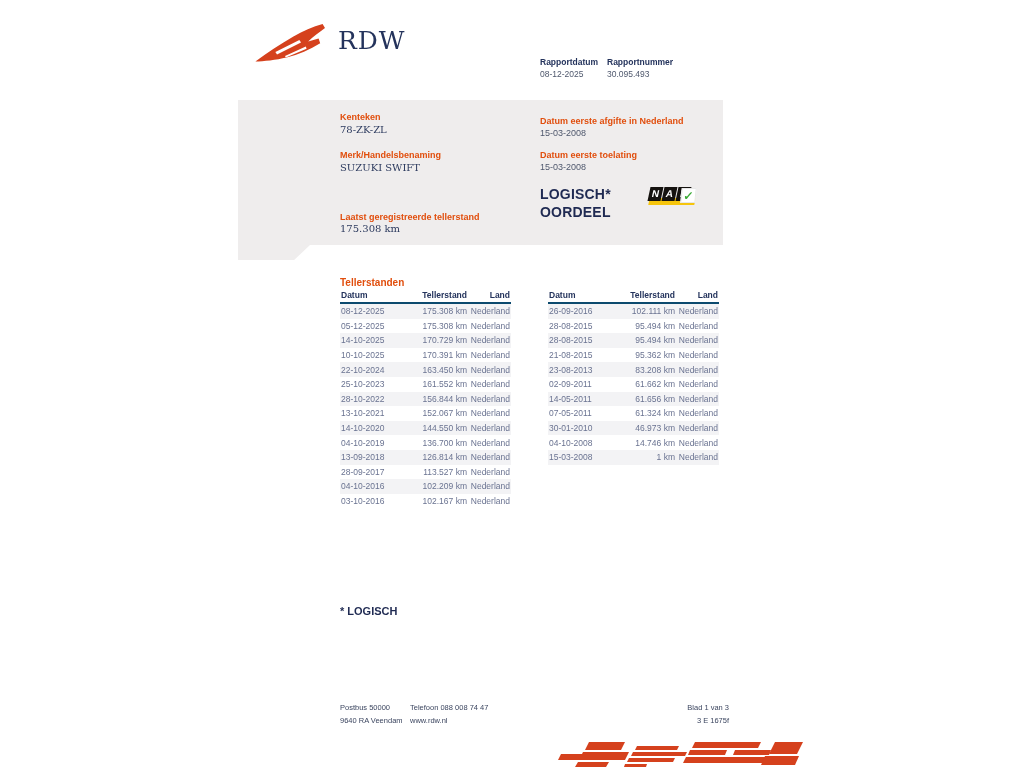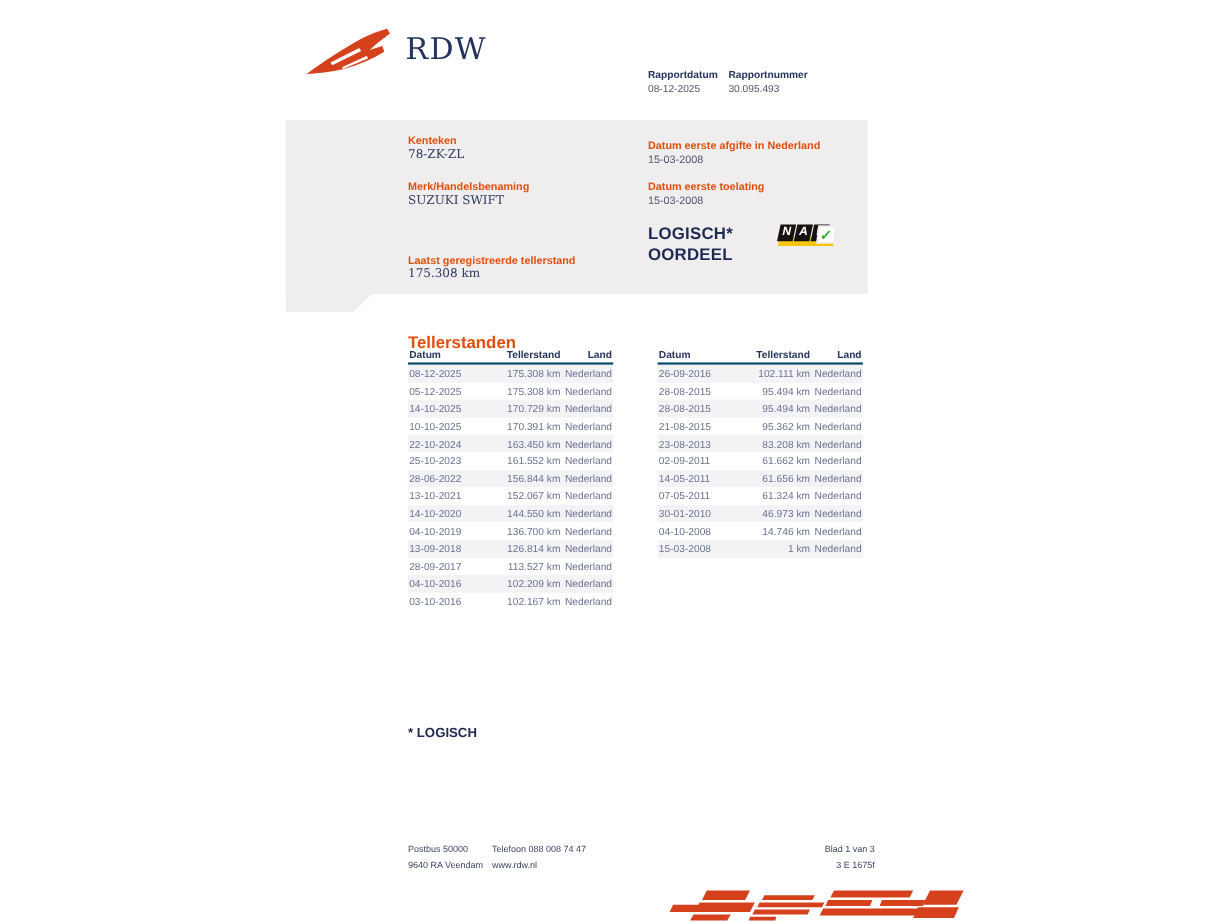--- a/index.html
+++ b/index.html
@@ -26,21 +26,21 @@
 
   
   .nap { position:absolute; left:647px; top:186px; width:50px; height:22px; }
   .nap-bar { position:absolute; left:2px; top:12px; width:46px; height:7px; background:#f6c50d; transform:skewX(-12deg); }
   .nap-letter { position:absolute; top:1px; width:13px; height:14px; background:#15120f; color:#fff; font-size:10px; font-weight:bold;
                 text-align:center; line-height:14px; transform:skewX(-12deg); }
   .nap-check { position:absolute; left:34px; top:2px; width:15px; height:15px; background:#fff; border:1px solid #e8e8e8;
                color:#3aaa35; font-size:12px; font-weight:bold; text-align:center; line-height:14px; transform:skewX(-6deg); }
 
   
-  .section-title { position:absolute; left:340px; top:277px; font-size:14px; font-weight:bold; color:#e14e0d; }
+  .section-title { position:absolute; left:340px; top:277px; font-size:10px; font-weight:bold; color:#e14e0d; }
   .tbl { position:absolute; top:290px; width:171px; font-size:8.5px; }
   .tbl-left { left:340px; } .tbl-right { left:548px; }
   .thead { display:grid; grid-template-columns:64px 63px 44px; border-bottom:2px solid #0c4a6e; padding-bottom:2px; }
   .thead span { font-weight:bold; color:#24335c; }
   .trow { display:grid; grid-template-columns:64px 63px 44px; height:14.6px; align-items:center; color:#6a7391; }
   .trow.alt { background:#f3f3f5; }
   .c0 { text-align:left; padding-left:1px; } .c1 { text-align:right; } .c2 { text-align:right; padding-right:1px; }
 
   
   .footnote-title { position:absolute; left:340px; top:605px; font-size:11px; font-weight:bold; color:#1f2a52; }
@@ -132,21 +132,21 @@
           <span class="tcell c0">22-10-2024</span>
           <span class="tcell c1">163.450 km</span>
           <span class="tcell c2">Nederland</span>
         </div>
         <div class="trow">
           <span class="tcell c0">25-10-2023</span>
           <span class="tcell c1">161.552 km</span>
           <span class="tcell c2">Nederland</span>
         </div>
         <div class="trow alt">
-          <span class="tcell c0">28-06-2022</span>
+          <span class="tcell c0">28-10-2022</span>
           <span class="tcell c1">156.844 km</span>
           <span class="tcell c2">Nederland</span>
         </div>
         <div class="trow">
           <span class="tcell c0">13-10-2021</span>
           <span class="tcell c1">152.067 km</span>
           <span class="tcell c2">Nederland</span>
         </div>
         <div class="trow alt">
           <span class="tcell c0">14-10-2020</span>

